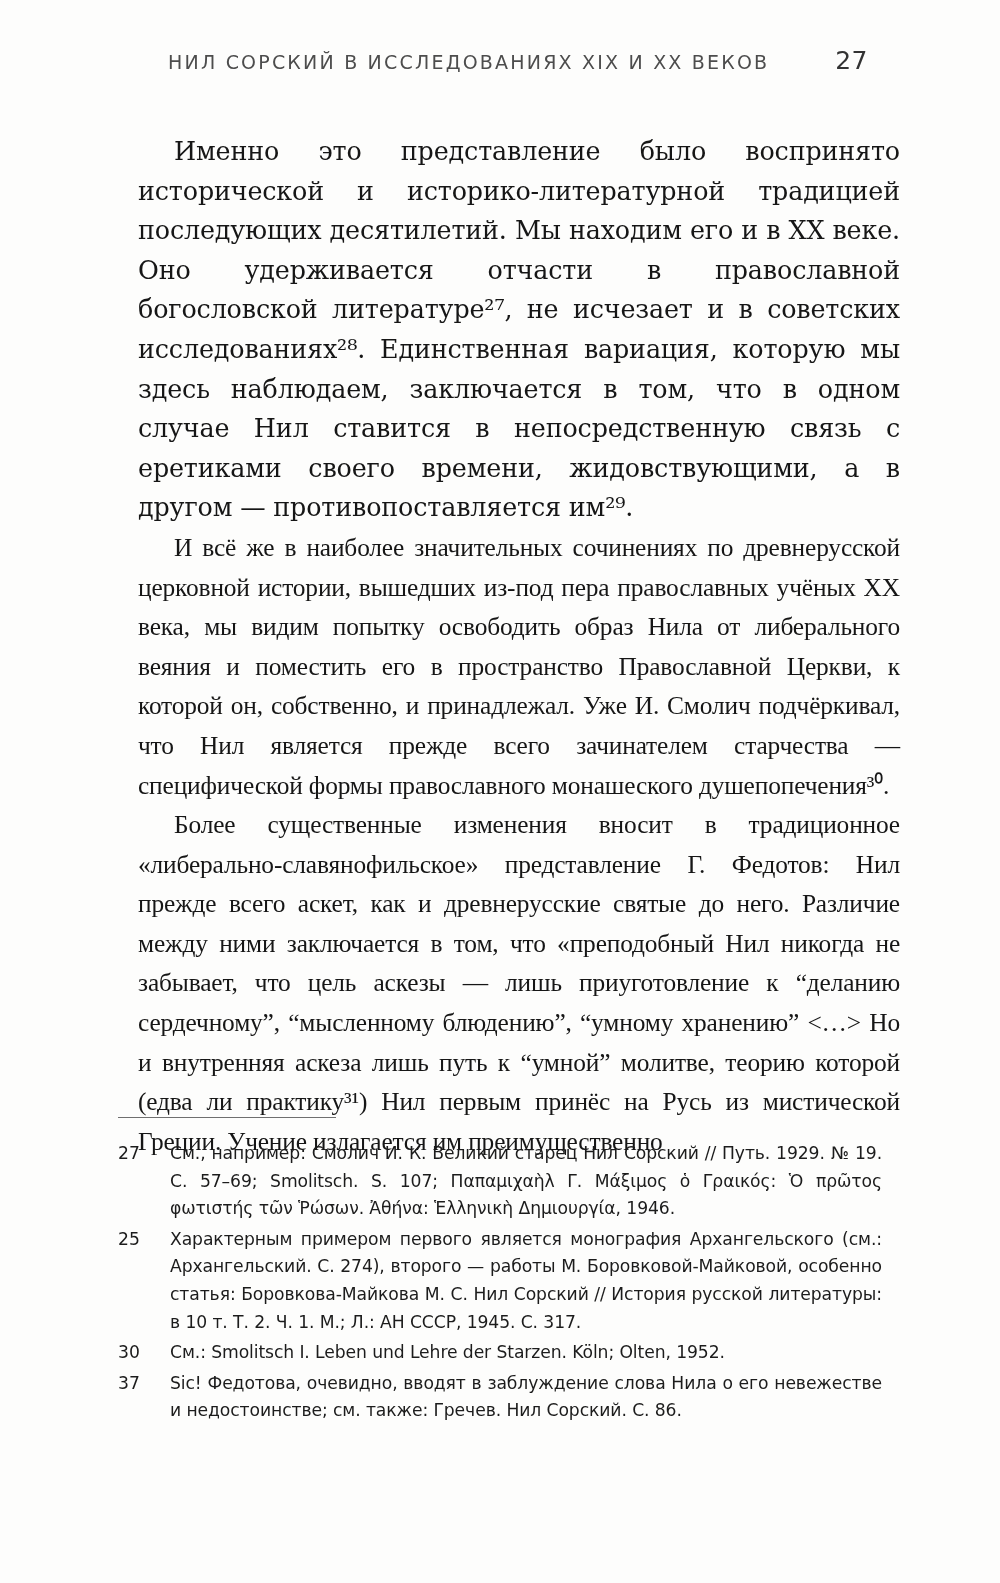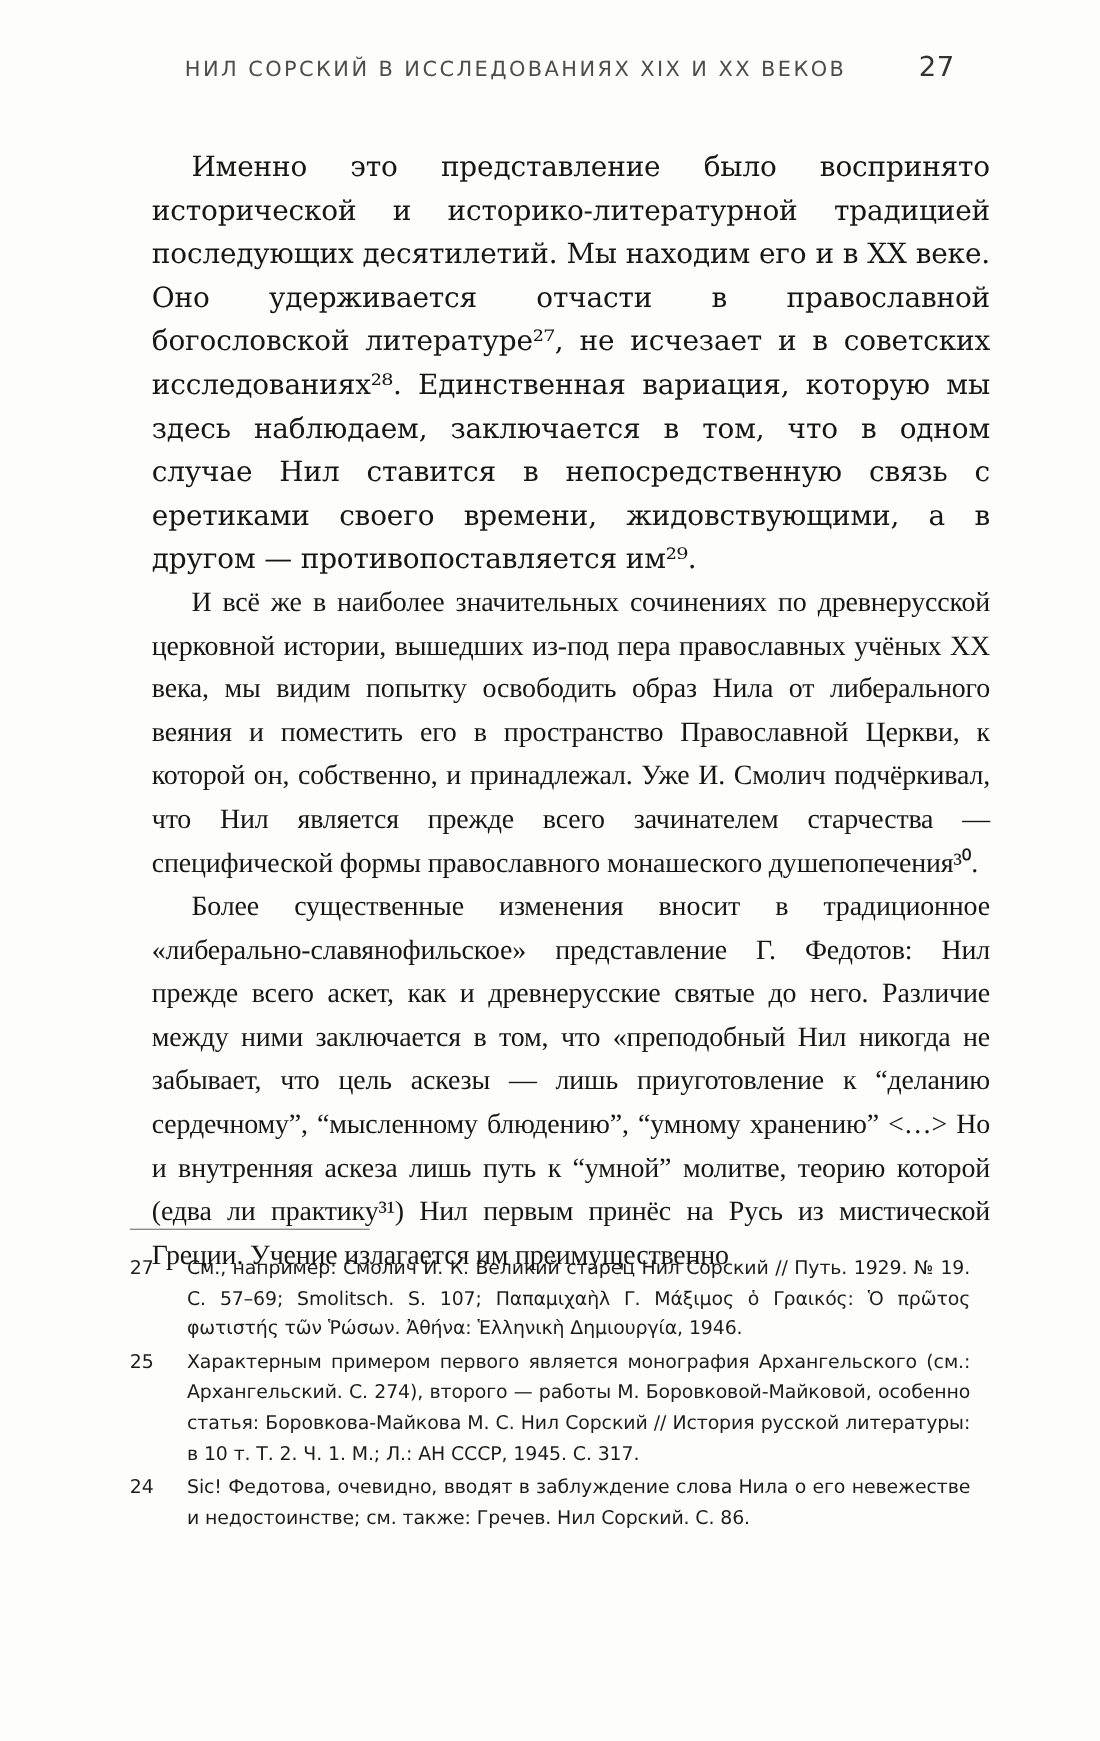--- a/index.html
+++ b/index.html
@@ -124,18 +124,22 @@
   <div class="footnotes">
     <div class="fn">
       <div class="fn-num">27</div>
       <div class="fn-text">См., например: Смолич И. К. Великий старец Нил Сорский // Путь. 1929. № 19. С. 57–69; Smolitsch. S. 107; Παπαμιχαὴλ Γ. Μάξιμος ὁ Γραικός: Ὁ πρῶτος φωτιστής τῶν Ῥώσων. Ἀθήνα: Ἑλληνικὴ Δημιουργία, 1946.</div>
     </div>
     <div class="fn">
       <div class="fn-num">25</div>
       <div class="fn-text">Характерным примером первого является монография Архангельского (см.: Архангельский. С. 274), второго — работы М. Боровковой-Майковой, особенно статья: Боровкова-Майкова М. С. Нил Сорский // История русской литературы: в 10 т. Т. 2. Ч. 1. М.; Л.: АН СССР, 1945. С. 317.</div>
     </div>
     <div class="fn">
-      <div class="fn-num">24</div>
+      <div class="fn-num">30</div>
+      <div class="fn-text">См.: Smolitsch I. Leben und Lehre der Starzen. Köln; Olten, 1952.</div>
+    </div>
+    <div class="fn">
+      <div class="fn-num">37</div>
       <div class="fn-text">Sic! Федотова, очевидно, вводят в заблуждение слова Нила о его невежестве и недостоинстве; см. также: Гречев. Нил Сорский. С. 86.</div>
     </div>
   </div>
 
 </div>
 
 </body></html>

